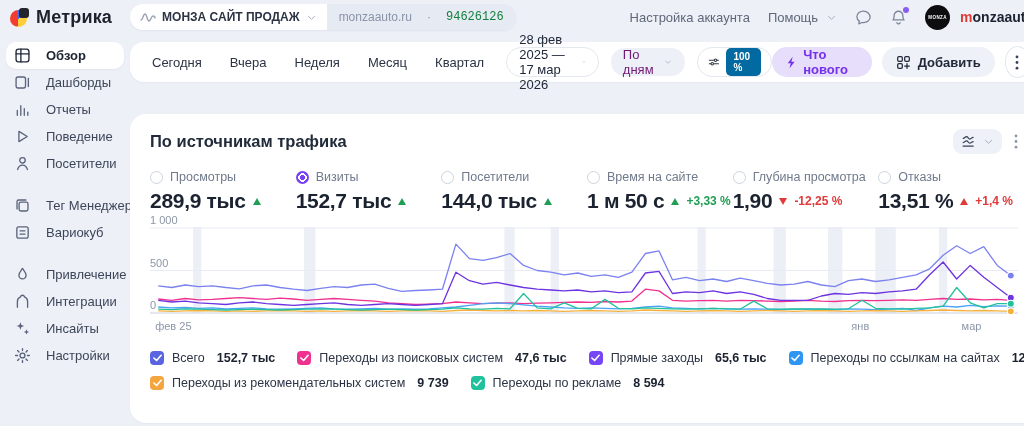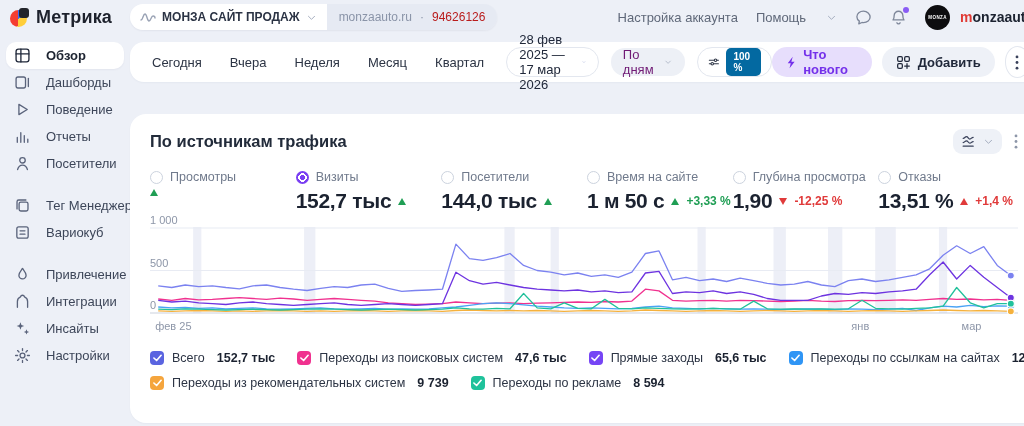--- a/index.html
+++ b/index.html
@@ -8,27 +8,27 @@
   
   .hdr{position:absolute;top:0;left:0;right:0;height:34px;display:flex;align-items:center;padding:0 14px 0 10px;box-sizing:border-box;}
   .logo{display:flex;align-items:center;gap:7px;}
   .logo-mark{position:relative;width:19px;height:19px;}
   .logo-circle{position:absolute;left:0;bottom:0;width:17px;height:17px;border-radius:50%;
       background:conic-gradient(from 0deg,#3b6bf5 0 18%,#ffce3a 18% 52%,#f43d31 52% 100%);}
   .logo-square{position:absolute;right:0;top:0;width:10px;height:10px;border-radius:3px;background:#23252b;}
   .logo-text{font-size:18px;font-weight:700;color:#1d212c;letter-spacing:.2px;}
   .counter-pill{display:flex;margin-left:18px;border-radius:16px;overflow:hidden;height:26px;box-shadow:0 1px 2px rgba(30,40,70,.06);}
   .cp-left{display:flex;align-items:center;gap:6px;background:#fff;padding:0 10px;font-size:12px;font-weight:600;color:#2b3344;}
-  .cp-right{display:flex;align-items:center;gap:8px;background:#e6eaf3;padding:0 12px;font-size:12px;}
+  .cp-right{display:flex;align-items:center;gap:15px;background:#e6eaf3;padding:0 12px;font-size:12px;}
   .cp-domain{color:#8a94a8;}
   .cp-sep{color:#8a94a8;}
-  .cp-id{color:#b91c1c;}
+  .cp-id{color:#15803d;font-family:Liberation Mono, monospace;}
   .hdr-right{margin-left:auto;display:flex;align-items:center;gap:18px;font-size:13px;color:#5f6879;}
   .hdr-link{cursor:default;}
-  .help{display:flex;align-items:center;gap:20px;}
+  .help{display:flex;align-items:center;gap:8px;}
   .icon-btn{position:relative;display:flex;align-items:center;}
   .bell-dot{position:absolute;top:-2px;right:-2px;width:6px;height:6px;border-radius:50%;background:#8a5cf5;}
   .avatar{width:25px;height:25px;border-radius:50%;background:#0d0d0f;color:#fff;display:flex;align-items:center;justify-content:center;
           font-size:4.5px;font-weight:700;letter-spacing:.4px;}
   .uname{font-size:14px;font-weight:700;color:#1b2230;margin-left:-8px;}
   .uname .red{color:#e03a34;}
   
   .sidebar{position:absolute;top:34px;left:0;width:130px;bottom:0;padding:8px 6px 0 6px;box-sizing:border-box;}
   .side-group{margin-bottom:15px;}
   .side-item{display:flex;align-items:center;gap:15px;height:27px;padding:0 8px;border-radius:10px;
@@ -166,32 +166,32 @@
               <svg class="st" width="17" height="17" viewBox="0 0 18 18">
                 <rect x="2.2" y="3.2" width="10" height="11.6" rx="2"></rect>
                 <path d="M15.2 4.8v8.4"></path>
               </svg>
             </span>
             <span class="s-label">Дашборды</span>
           </div>
           <div class="side-item">
             <span class="s-ic">
               <svg class="st" width="17" height="17" viewBox="0 0 18 18">
+                <path d="M3.5 15.2V10M7.2 15.2V5M10.9 15.2V8M14.6 15.2v-3.4"></path>
+              </svg>
+            </span>
+            <span class="s-label">Отчеты</span>
+          </div>
+          <div class="side-item">
+            <span class="s-ic">
+              <svg class="st" width="17" height="17" viewBox="0 0 18 18">
                 <path d="M5.2 3.6v10.8L14 9z" stroke-linejoin="round"></path>
               </svg>
             </span>
             <span class="s-label">Поведение</span>
-          </div>
-          <div class="side-item">
-            <span class="s-ic">
-              <svg class="st" width="17" height="17" viewBox="0 0 18 18">
-                <path d="M3.5 15.2V10M7.2 15.2V5M10.9 15.2V8M14.6 15.2v-3.4"></path>
-              </svg>
-            </span>
-            <span class="s-label">Отчеты</span>
           </div>
           <div class="side-item">
             <span class="s-ic">
               <svg class="st" width="17" height="17" viewBox="0 0 18 18">
                 <circle cx="9" cy="5.6" r="2.9"></circle>
                 <path d="M3.8 15.4c.9-3.1 2.9-4.6 5.2-4.6s4.3 1.5 5.2 4.6"></path>
               </svg>
             </span>
             <span class="s-label">Посетители</span>
             <span class="side-dot"></span>
@@ -336,20 +336,21 @@
         </div>
       </div>
 
       <div class="metrics">
           <div class="metric">
             <div class="m-top">
               <span class="radio"></span>
               <span>Просмотры</span>
             </div>
             <div class="m-val">
+              <span class="m-num">289,9 тыс</span>
               <span class="tri up c-green"></span>
             </div>
           </div>
           <div class="metric">
             <div class="m-top">
               <span class="radio sel"></span>
               <span>Визиты</span>
             </div>
             <div class="m-val">
               <span class="m-num">152,7 тыс</span>

